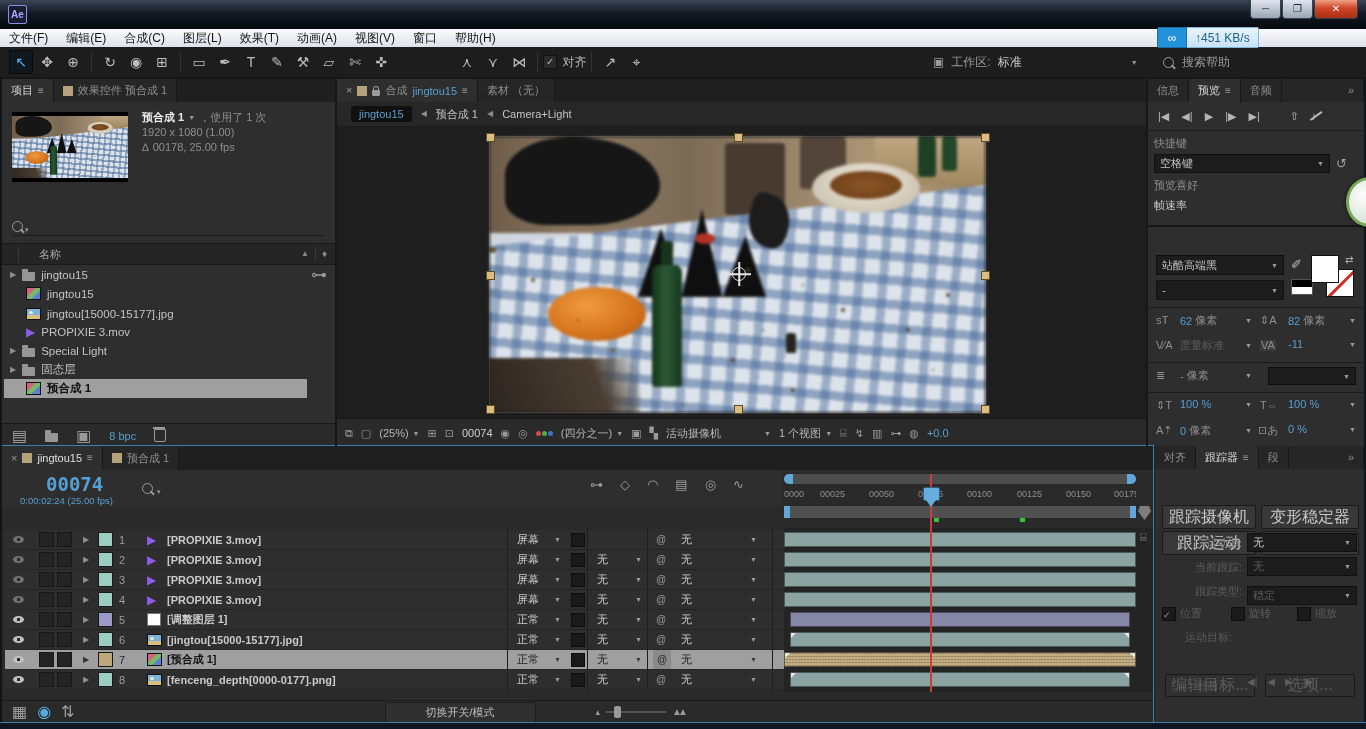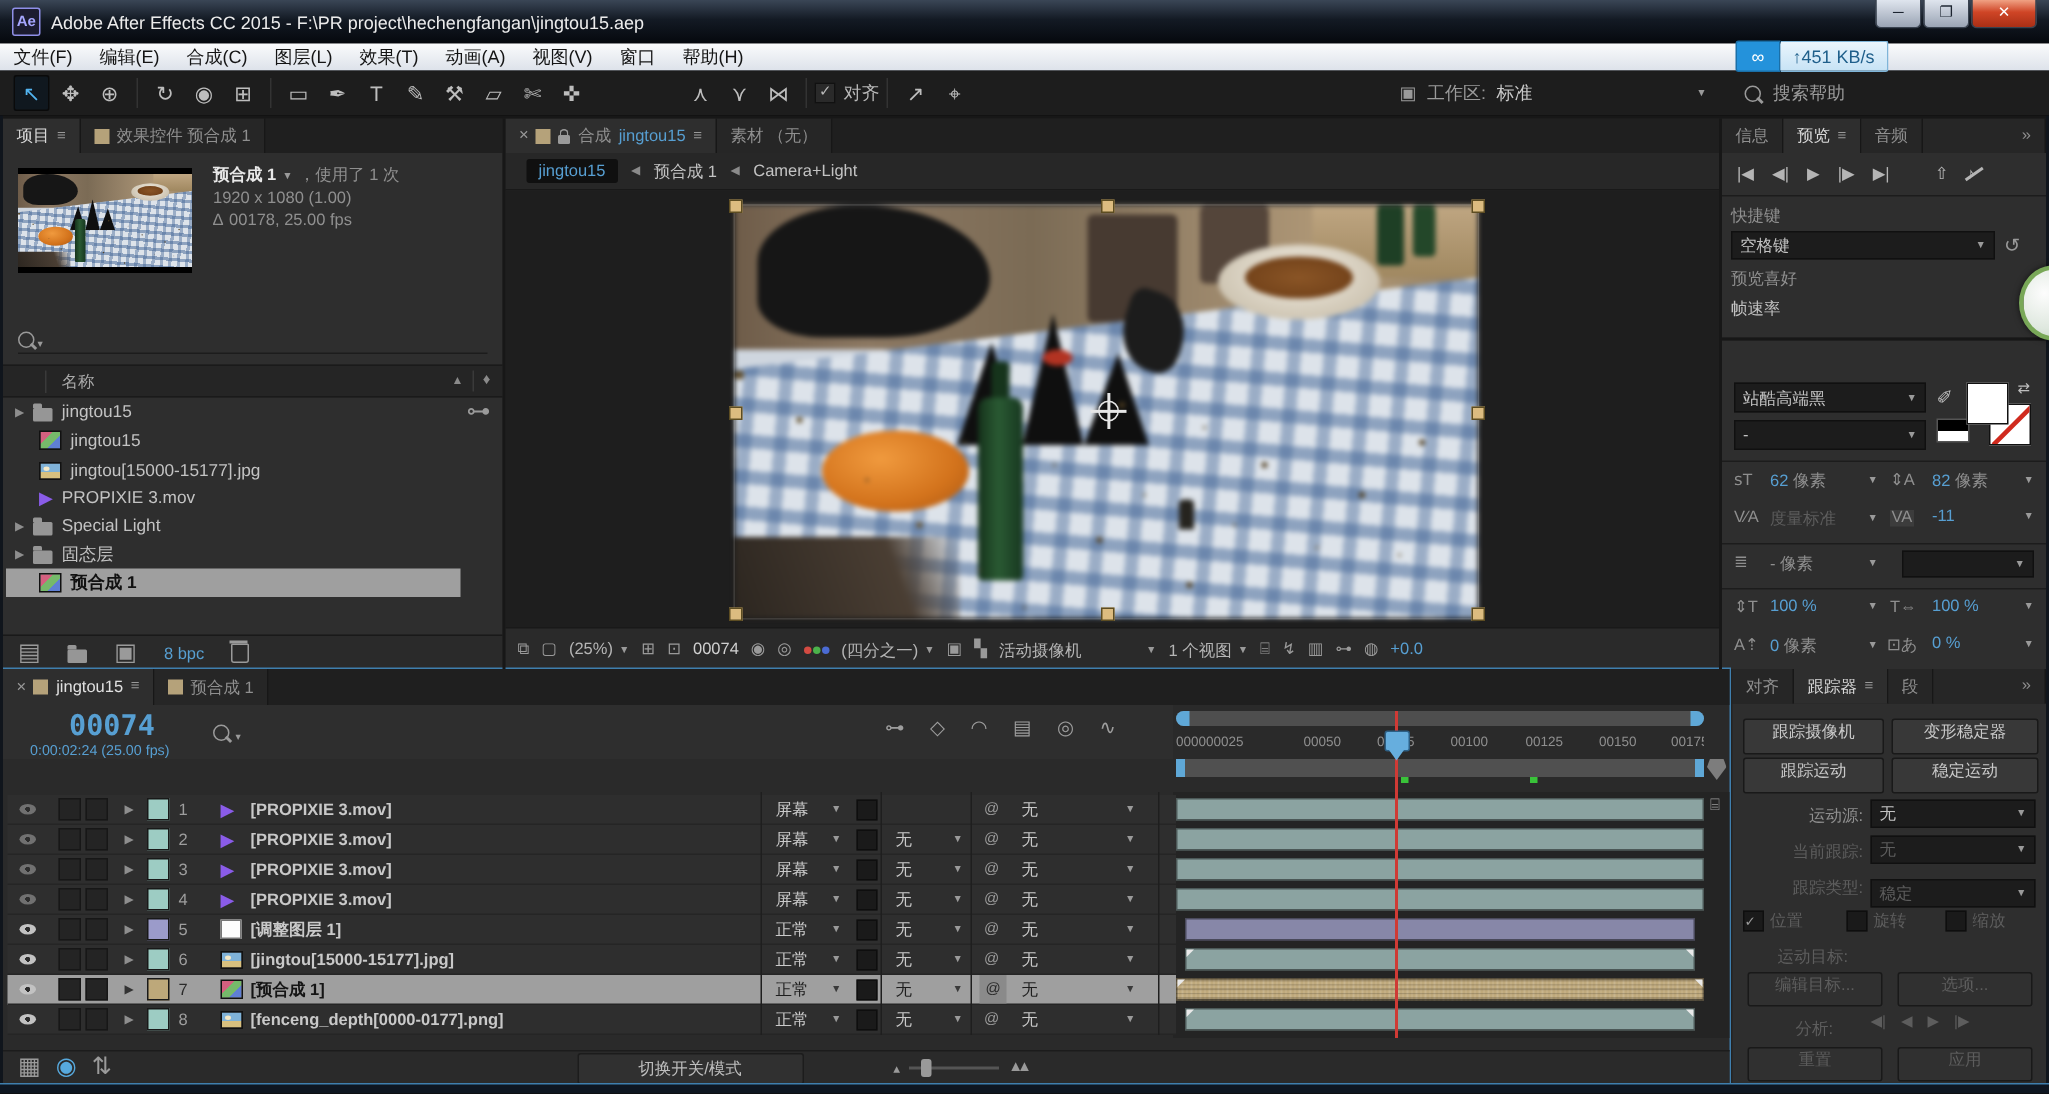--- a/index.html
+++ b/index.html
@@ -108,35 +108,34 @@
        210px 60px 0 -2px #64512d,240px 110px 0 -1px #554326,270px 80px 0 -2px #6b5733,300px 140px 0 -1px #513f20,
        330px 100px 0 -2px #64512d,350px 60px 0 -1px #554326,385px 115px 0 -2px #6b5733,415px 80px 0 -1px #513f20,
        440px 120px 0 -2px #64512d,455px 45px 0 -1px #554326,310px 35px 0 -2px #513f20,255px 20px 0 -1px #4e3d1f,
        150px 45px 0 -2px #64512d,60px 120px 0 -1px #554326,190px 155px 0 -2px #513f20,290px 165px 0 -1px #4e3d1f;}
   .hnd{position:absolute;width:7px;height:7px;background:#dcbc80;border:1px solid #5d4d22;z-index:5;}
   .anchor{position:absolute;width:12px;height:12px;border:1.5px solid #e6e6e6;border-radius:50%;z-index:5;}
   .anchor::before{content:'';position:absolute;left:50%;top:-6px;width:1.5px;height:24px;background:#e6e6e6;transform:translateX(-50%);}
   .anchor::after{content:'';position:absolute;top:50%;left:-6px;height:1.5px;width:24px;background:#e6e6e6;transform:translateY(-50%);}
   .thumb-scene{width:495px;height:275px;transform:scale(.2345);transform-origin:0 0;}
   
-  .tk-btn{background:#383838;border:1px solid #191919;border-radius:2px;color:#c9c9c9;font-size:11px;
-          display:flex;align-items:flex-start;justify-content:center;}
+  .tk-btn{background:#383838;border:1px solid #191919;border-radius:2px;color:#c9c9c9;font-size:16px;
+          display:flex;align-items:flex-end;justify-content:center;margin-top:26px;}
   .tk-btn.off{color:#5d5d5d;background:#303030;}
   .ball{position:absolute;left:1346px;top:177px;width:40px;height:44px;border-radius:50%;
         background:radial-gradient(circle at 35% 35%,#fdfdfd,#dfe8df 60%,#bcd0ba);
         border:3px solid #79a858;box-shadow:0 0 4px rgba(0,0,0,.6);z-index:70;}
 </style>
 </head>
 <body>
 
 <div class="app">
 
   <div class="abs titlebar">
     <span class="ae-logo">Ae</span>
-    <span>Adobe After Effects CC 2015 - F:\PR project\hechengfangan\jingtou15.aep</span>
     <span class="winbtns">
       <span class="wbtn">
           <i class="g" data-glyph="─"></i>
         </span>
       <span class="wbtn">
           <i class="g" data-glyph="❐"></i>
         </span>
       <span class="wbtn close">
           <i class="g" data-glyph="✕"></i>
         </span>
@@ -290,21 +289,21 @@
           <span>00178, 25.00 fps</span>
         </div>
     </div>
 
     <div class="abs fx" style="left:10px;top:138px;width:313px;height:18px;border-bottom:1px solid #1c1c1c;gap:4px;">
       <span class="zoomglass"></span>
       <i class="g caret" data-glyph="▾" style="margin:6px 0 0 -2px;"></i>
     </div>
 
     <div class="abs fx" style="left:0;top:164px;width:333px;height:20px;background:#252525;border-top:1px solid #1a1a1a;border-bottom:1px solid #1a1a1a;font-size:11px;color:#a9a9a9;">
-      <span style="margin-left:28px;border-left:1px solid #3a3a3a;padding-left:10px;">名称</span>
+      <span style="margin-left:16px;border-left:1px solid #3a3a3a;padding-left:20px;">名称</span>
       <i class="g" data-glyph="▲" style="margin-left:auto;font-size:8px;color:#8a8a8a;"></i>
       <span style="width:1px;height:14px;background:#3a3a3a;margin:0 6px;"></span>
       <i class="g" data-glyph="♦" style="font-size:10px;color:#8a8a8a;margin-right:8px;"></i>
     </div>
 
     <div class="abs fx" style="left:0;top:186px;width:333px;height:19px;gap:6px;">
       <i class="g" data-glyph="▶" style="margin-left:8px;font-size:8px;color:#8e8e8e;"></i>
       <span class="folder-ic"></span>
       <span style="font-size:11.5px;">jingtou15</span>
       <i class="g" data-glyph="⊶" style="margin-left:auto;margin-right:8px;color:#9a9a9a;"></i>
@@ -676,21 +675,21 @@
       </span>
     </div>
 
     <div class="abs" style="left:782px;top:28px;width:352px;height:10px;background:#4e4e4e;border-radius:5px;">
       <span class="abs" style="left:0;top:0;width:9px;height:10px;background:#5fa8d7;border-radius:5px 0 0 5px;"></span>
       <span class="abs" style="right:0;top:0;width:9px;height:10px;background:#5fa8d7;border-radius:0 5px 5px 0;"></span>
     </div>
 
     <div class="abs" style="left:782px;top:40px;width:352px;height:20px;background:#2a2a2a;border-bottom:1px solid #1c1c1c;overflow:hidden;">
       <span class="abs dim" style="left:0px;top:3px;font-size:9px;">0000</span>
-      <span class="abs dim" style="left:20px;top:3px;font-size:9px;">00025</span>
+      <span class="abs dim" style="left:36px;top:3px;font-size:9px;">00025</span>
       <span class="abs dim" style="left:85px;top:3px;font-size:9px;">00050</span>
       <span class="abs dim" style="left:134px;top:3px;font-size:9px;">00075</span>
       <span class="abs dim" style="left:183px;top:3px;font-size:9px;">00100</span>
       <span class="abs dim" style="left:233px;top:3px;font-size:9px;">00125</span>
       <span class="abs dim" style="left:282px;top:3px;font-size:9px;">00150</span>
       <span class="abs dim" style="left:330px;top:3px;font-size:9px;">00175</span>
     </div>
 
     <div class="abs" style="left:782px;top:60px;width:352px;height:12px;background:#505050;">
       <span class="abs" style="left:0;top:0;width:6px;height:12px;background:#5fa8d7;"></span>

